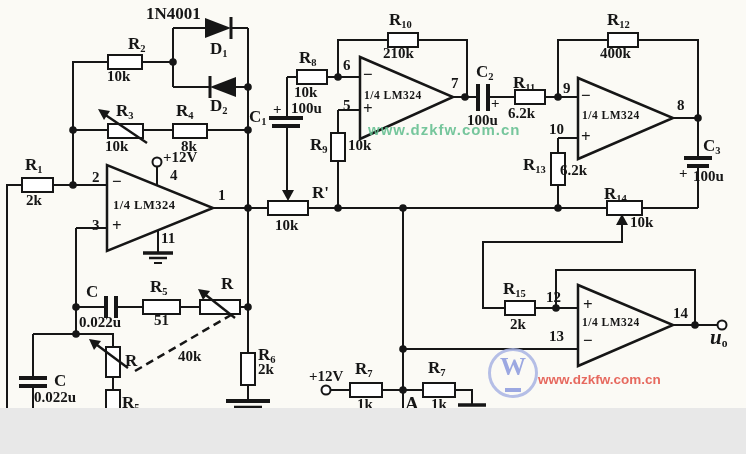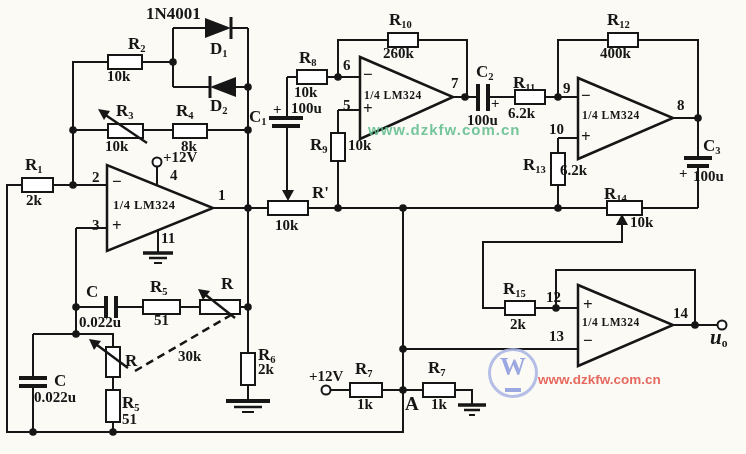--- a/index.html
+++ b/index.html
@@ -1,16 +1,16 @@
 <!DOCTYPE html>
 <html><head>
 <meta charset="utf-8">
 <style>
   html,body{margin:0;padding:0;background:#e8e8e8;}
-  .stage{position:relative;width:746px;height:454px;background:#fbfaf5;overflow:hidden;
+  .stage{position:relative;width:746px;height:408px;background:#fbfaf5;overflow:hidden;
          font-family:"Liberation Serif", serif;}
   svg{position:absolute;left:0;top:0;}
   .labels{position:absolute;left:0;top:0;width:100%;height:100%;pointer-events:none;}
   .lbl{position:absolute;font-weight:700;font-size:15px;color:#161616;line-height:1;white-space:nowrap;}
   .lbl sub{font-size:0.62em;vertical-align:-0.3em;font-weight:700;}
   .big{font-size:17px;}
   .sign{font-size:17px;}
   .opname{font-size:12.5px;letter-spacing:0.5px;}
   .opname.sm{font-size:11.5px;}
   .plus{font-size:15px;}
@@ -264,42 +264,42 @@
       <span class="lbl" style="left: 161px; top: 231px;"><span>11</span></span>
       <span class="lbl sign" style="left: 112px; top: 173px;"><span>−</span></span>
       <span class="lbl sign" style="left: 112px; top: 217px;"><span>+</span></span>
       <span class="lbl opname" style="left: 113px; top: 199px;"><span>1/4 LM324</span></span>
       <span class="lbl big" style="left: 86px; top: 283px;"><span>C</span></span>
       <span class="lbl" style="left: 79px; top: 315px;"><span>0.022u</span></span>
       <span class="lbl big" style="left: 150px; top: 278px;"><span>R</span><sub>5</sub></span>
       <span class="lbl" style="left: 154px; top: 313px;"><span>51</span></span>
       <span class="lbl big" style="left: 221px; top: 275px;"><span>R</span></span>
       <span class="lbl big" style="left: 125px; top: 352px;"><span>R</span></span>
-      <span class="lbl" style="left: 178px; top: 349px;"><span>30k</span></span>
+      <span class="lbl" style="left: 178px; top: 349px;"><span>40k</span></span>
       <span class="lbl big" style="left: 122px; top: 394px;"><span>R</span><sub>5</sub></span>
       <span class="lbl" style="left: 122px; top: 412px;"><span>51</span></span>
       <span class="lbl big" style="left: 258px; top: 346px;"><span>R</span><sub>6</sub></span>
       <span class="lbl" style="left: 258px; top: 362px;"><span>2k</span></span>
       <span class="lbl big" style="left: 54px; top: 372px;"><span>C</span></span>
       <span class="lbl" style="left: 34px; top: 390px;"><span>0.022u</span></span>
       <span class="lbl big" style="left: 312px; top: 184px;"><span>R'</span></span>
       <span class="lbl" style="left: 275px; top: 218px;"><span>10k</span></span>
       <span class="lbl big" style="left: 249px; top: 108px;"><span>C</span><sub>1</sub></span>
       <span class="lbl plus" style="left: 273px; top: 102px;"><span>+</span></span>
       <span class="lbl" style="left: 291px; top: 101px;"><span>100u</span></span>
       <span class="lbl big" style="left: 299px; top: 49px;"><span>R</span><sub>8</sub></span>
       <span class="lbl" style="left: 294px; top: 85px;"><span>10k</span></span>
       <span class="lbl" style="left: 343px; top: 58px;"><span>6</span></span>
       <span class="lbl" style="left: 343px; top: 98px;"><span>5</span></span>
       <span class="lbl" style="left: 451px; top: 76px;"><span>7</span></span>
       <span class="lbl sign" style="left: 363px; top: 66px;"><span>−</span></span>
       <span class="lbl sign" style="left: 363px; top: 100px;"><span>+</span></span>
       <span class="lbl opname sm" style="left: 364px; top: 90px;"><span>1/4 LM324</span></span>
       <span class="lbl big" style="left: 389px; top: 11px;"><span>R</span><sub>10</sub></span>
-      <span class="lbl" style="left: 383px; top: 46px;"><span>260k</span></span>
+      <span class="lbl" style="left: 383px; top: 46px;"><span>210k</span></span>
       <span class="lbl big" style="left: 310px; top: 136px;"><span>R</span><sub>9</sub></span>
       <span class="lbl" style="left: 348px; top: 138px;"><span>10k</span></span>
       <span class="lbl big" style="left: 476px; top: 63px;"><span>C</span><sub>2</sub></span>
       <span class="lbl plus" style="left: 491px; top: 96px;"><span>+</span></span>
       <span class="lbl" style="left: 467px; top: 113px;"><span>100u</span></span>
       <span class="lbl big" style="left: 513px; top: 74px;"><span>R</span><sub>11</sub></span>
       <span class="lbl" style="left: 508px; top: 106px;"><span>6.2k</span></span>
       <span class="lbl" style="left: 563px; top: 81px;"><span>9</span></span>
       <span class="lbl" style="left: 549px; top: 122px;"><span>10</span></span>
       <span class="lbl" style="left: 677px; top: 98px;"><span>8</span></span>

